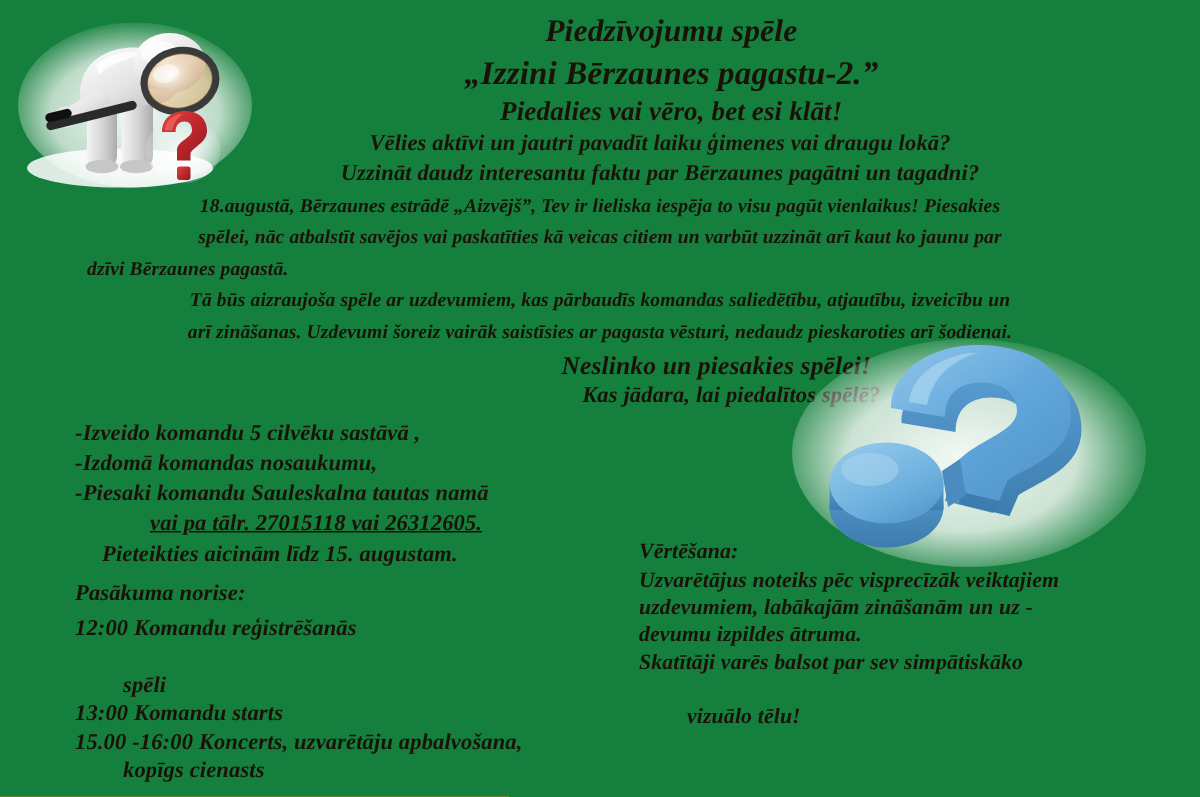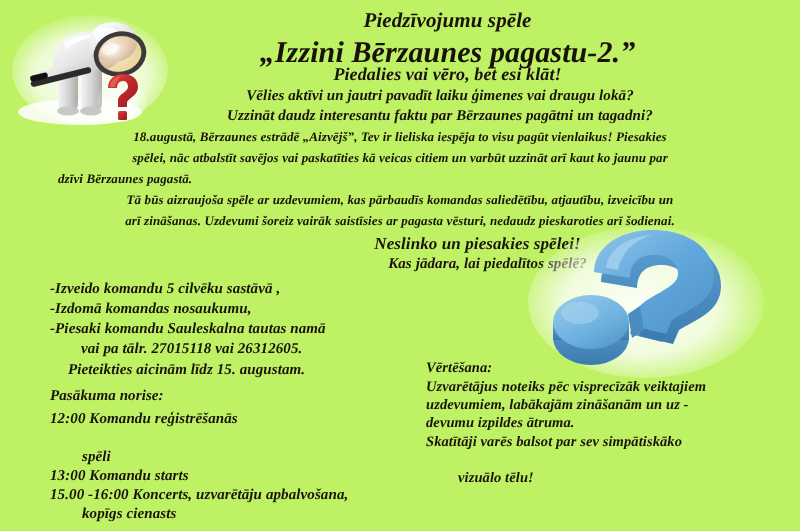--- a/index.html
+++ b/index.html
@@ -13,21 +13,21 @@
     background: #F5821F;
     font-family: "Liberation Serif", "DejaVu Serif", serif;
     color: #1a1208;
     position: relative;
   }
 
   #poster {
     position: relative;
     width: 800px;
     height: 531px;
-    background: #bef264;
+    background: #15803d;
     overflow: hidden;
   }
 
   
   .txt {
     position: absolute;
     font-style: italic;
     font-weight: bold;
     white-space: nowrap;
     letter-spacing: 0.1px;
@@ -38,21 +38,21 @@
   .head-1 {
     left: 0; right: 0;
     top: 8px;
     font-size: 21px;
     text-align: center;
     padding-left: 95px;
   }
   .head-2 {
     left: 0; right: 0;
     top: 36px;
-    font-size: 30px;
+    font-size: 22px;
     text-align: center;
     padding-left: 95px;
   }
   .head-3 {
     left: 0; right: 0;
     top: 64px;
     font-size: 18px;
     text-align: center;
     padding-left: 95px;
   }
@@ -102,21 +102,21 @@
   }
 
   
   .step {
     font-size: 15px;
     left: 50px;
   }
   .step-1 { top: 281px; }
   .step-2 { top: 301px; }
   .step-3 { top: 321px; }
-  .step-4 { top: 341px; left: 81px; }
+  .step-4 { top: 341px; left: 100px; text-decoration: underline; }
   .step-5 { top: 362px; left: 68px; }
 
   
   .sched {
     font-size: 15px;
     left: 50px;
   }
   .sch-head { top: 388px; }
   .sch-1 { top: 411px; }
   .sch-2 { top: 430px; }

